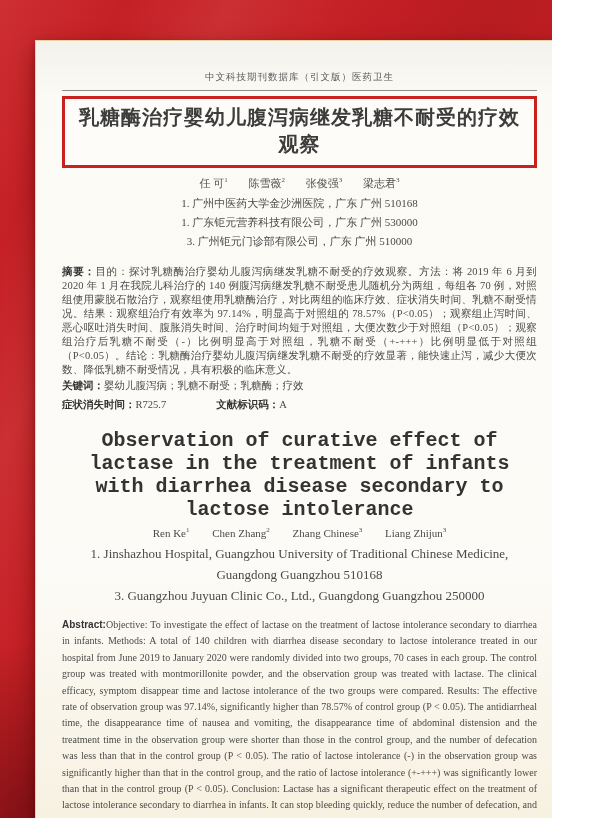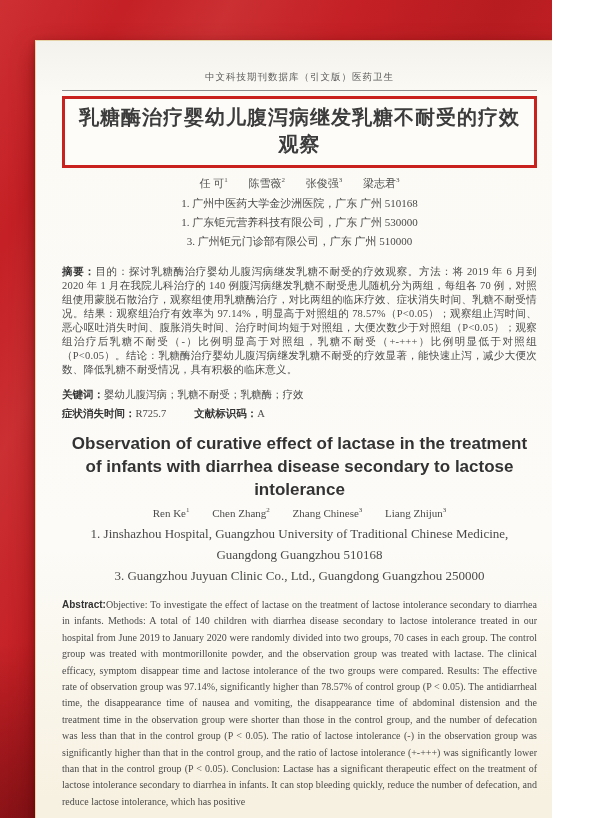--- a/index.html
+++ b/index.html
@@ -46,27 +46,27 @@
   sup{font-size:7px;vertical-align:super;line-height:0;}
   .cn-affils{margin-top:3px;text-align:center;font-size:11px;line-height:19px;color:#4a4a4a;}
   .cn-abstract{
     margin:13px 0 0 0;font-size:10.5px;line-height:14px;text-align:justify;
     color:#4a4a4a;letter-spacing:0.2px;
   }
   .label-b{
     font-weight:700;color:#333;
     font-family:"Liberation Sans","DejaVu Sans",sans-serif;
   }
-  .cn-keywords{margin:9px 0 0 0;font-size:10.5px;line-height:17px;color:#4a4a4a;}
+  .cn-keywords{margin:0 0 0 0;font-size:10.5px;line-height:17px;color:#4a4a4a;}
   .cn-clc{margin:2px 0 0 0;font-size:10.5px;line-height:17px;color:#4a4a4a;}
-  .cn-clc .second{margin-left:28px;}
+  .cn-clc .second{margin-left:50px;}
   .en-title{
-    margin:10px 0 0 0;padding:0 8px;text-align:center;
-    font-size:17px;line-height:23px;font-weight:700;color:#333;
-    font-family:Liberation Sans, sans-serif;
+    margin:16px 0 0 0;padding:0 8px;text-align:center;
+    font-size:20px;line-height:23px;font-weight:700;color:#333;
+    font-family:Liberation Mono, monospace;
   }
   .en-authors{margin-top:6px;text-align:center;font-size:11px;color:#4a4a4a;}
   .en-authors .author{margin:0 10px;}
   .en-affils{margin-top:4px;text-align:center;font-size:13px;line-height:21px;color:#4a4a4a;}
   .en-abstract{
     margin:11px 0 0 0;font-size:10px;line-height:16.4px;text-align:justify;color:#4a4a4a;
   }
 </style>
 </head>
 <body>

